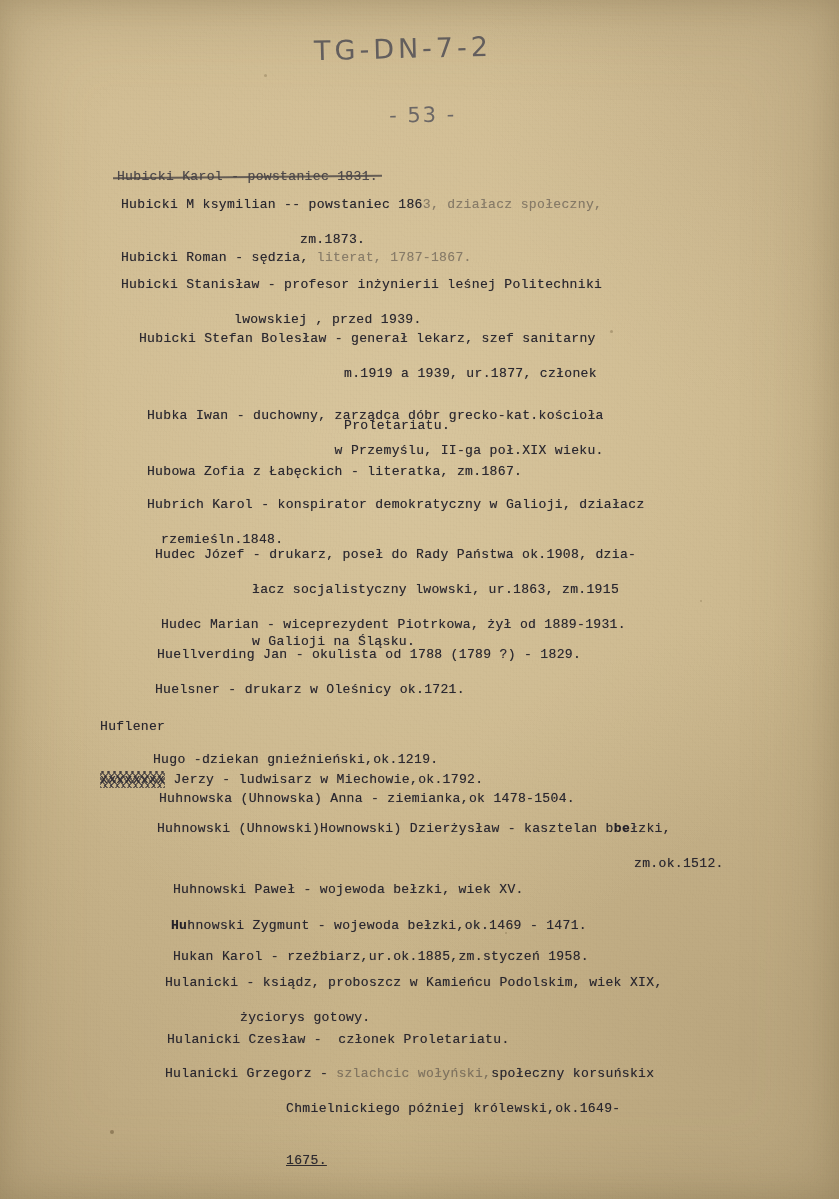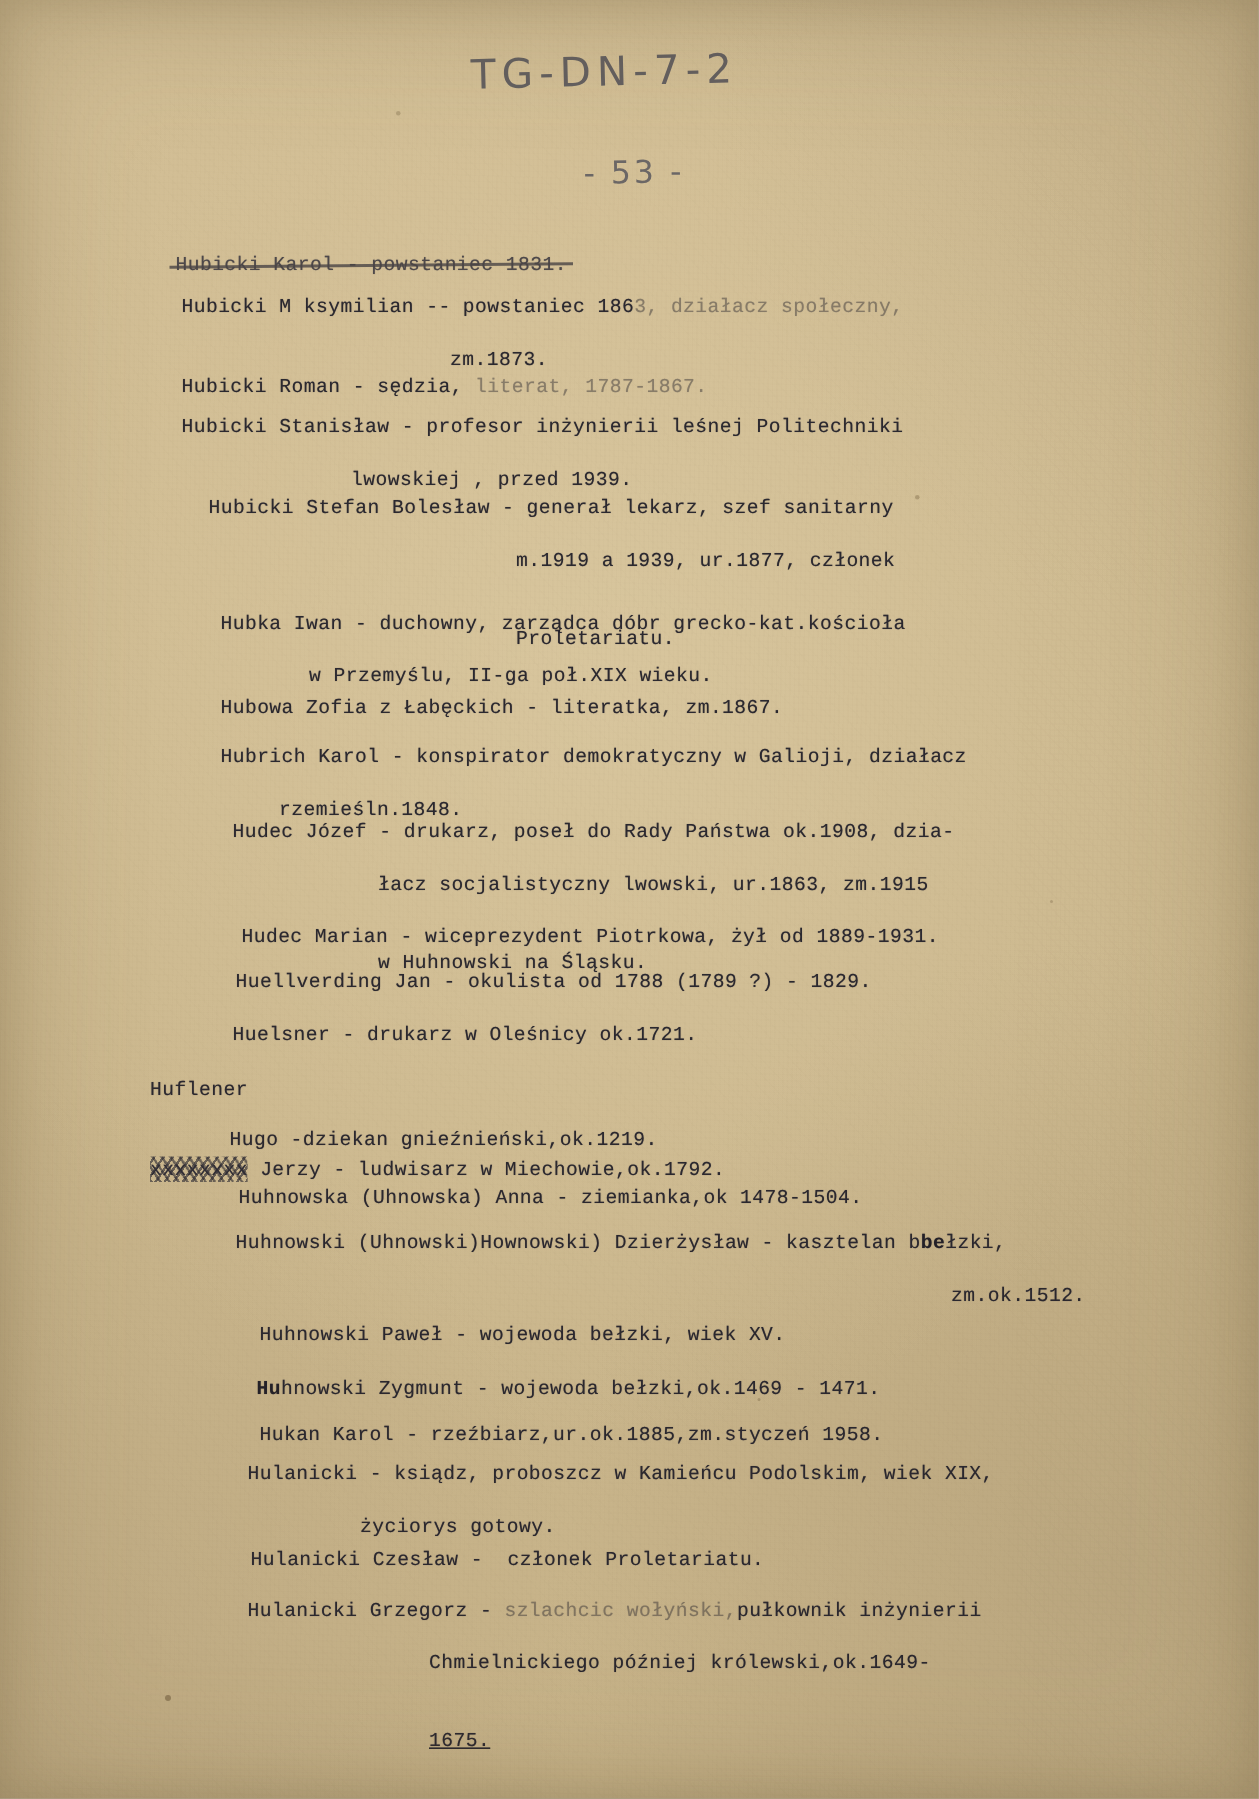--- a/index.html
+++ b/index.html
@@ -166,38 +166,38 @@
       <span>Hubicki Stanisław - profesor inżynierii leśnej Politechniki</span>
       <span class="cont" style="margin-left:162px;">lwowskiej , przed 1939.</span>
     </div>
 
     <div class="entry ink-strong" style="left:90px; top:312px;">
       <span>Hubicki Stefan Bolesław - generał lekarz, szef sanitarny</span>
       <span class="cont" style="margin-left:254px;">m.1919 a 1939, ur.1877, członek</span>
       <span class="cont" style="margin-left:254px;">Proletariatu.</span>
     </div>
 
-    <div class="entry ink-strong" style="left:98px; top:389px;">
+    <div class="entry ink-strong" style="left:98px; top:389px;text-align:right;">
       <span>Hubka Iwan - duchowny, zarządca dóbr grecko-kat.kościoła</span>
       <span class="cont" style="margin-left:108px;">w Przemyślu, II-ga poł.XIX wieku.</span>
     </div>
 
     <div class="entry ink-strong" style="left:98px; top:445px;">
       <span>Hubowa Zofia z Łabęckich - literatka, zm.1867.</span>
     </div>
 
     <div class="entry ink-strong" style="left:98px; top:478px;">
       <span>Hubrich Karol - konspirator demokratyczny w Galioji, działacz</span>
-      <span class="cont" style="margin-left:88px;">rzemieśln.1848.</span>
+      <span class="cont" style="margin-left:63px;">rzemieśln.1848.</span>
     </div>
 
     <div class="entry ink-strong" style="left:106px; top:528px;">
       <span>Hudec Józef - drukarz, poseł do Rady Państwa ok.1908, dzia-</span>
       <span class="cont" style="margin-left:146px;">łacz socjalistyczny lwowski, ur.1863, zm.1915</span>
-      <span class="cont" style="margin-left:146px;">w Huhnowski na Śląsku.</span>
+      <span class="cont" style="margin-left:146px;">w Galioji na Śląsku.</span>
     </div>
 
     <div class="entry ink-strong" style="left:112px; top:598px;">
       <span>Hudec Marian - wiceprezydent Piotrkowa, żył od 1889-1931.</span>
     </div>
 
     <div class="entry ink-strong" style="left:108px; top:628px;">
       <span>Huellverding Jan - okulista od 1788 (1789 ?) - 1829.</span>
     </div>
 
@@ -238,21 +238,21 @@
     <div class="entry ink-strong" style="left:116px; top:956px;">
       <span>Hulanicki - ksiądz, proboszcz w Kamieńcu Podolskim, wiek XIX,</span>
       <span class="cont" style="margin-left:124px;">życiorys gotowy.</span>
     </div>
 
     <div class="entry ink-strong" style="left:118px; top:1013px;">
       <span>Hulanicki Czesław -  członek Proletariatu.</span>
     </div>
 
     <div class="entry ink-strong" style="left:116px; top:1047px;">
-      <span>Hulanicki Grzegorz - </span><span class="faded-word">szlachcic wołyński,</span><span>pułkownik inżynierii</span>
+      <span>Hulanicki Grzegorz - </span><span class="faded-word">szlachcic wołyński,</span><span>społeczny korsuńskix</span>
       <span class="cont" style="margin-left:170px;">Chmielnickiego później królewski,ok.1649-</span>
       <span class="cont" style="margin-left:170px;text-decoration:underline;">1675.</span>
     </div>
 
   </div>
 
   <span class="speck" style="left:110px;top:1130px;width:4px;height:4px;"></span>
   <span class="speck" style="left:610px;top:330px;width:3px;height:3px;opacity:.35;"></span>
   <span class="speck" style="left:700px;top:600px;width:2px;height:2px;opacity:.3;"></span>
   <span class="speck" style="left:264px;top:74px;width:3px;height:3px;opacity:.30;"></span>

